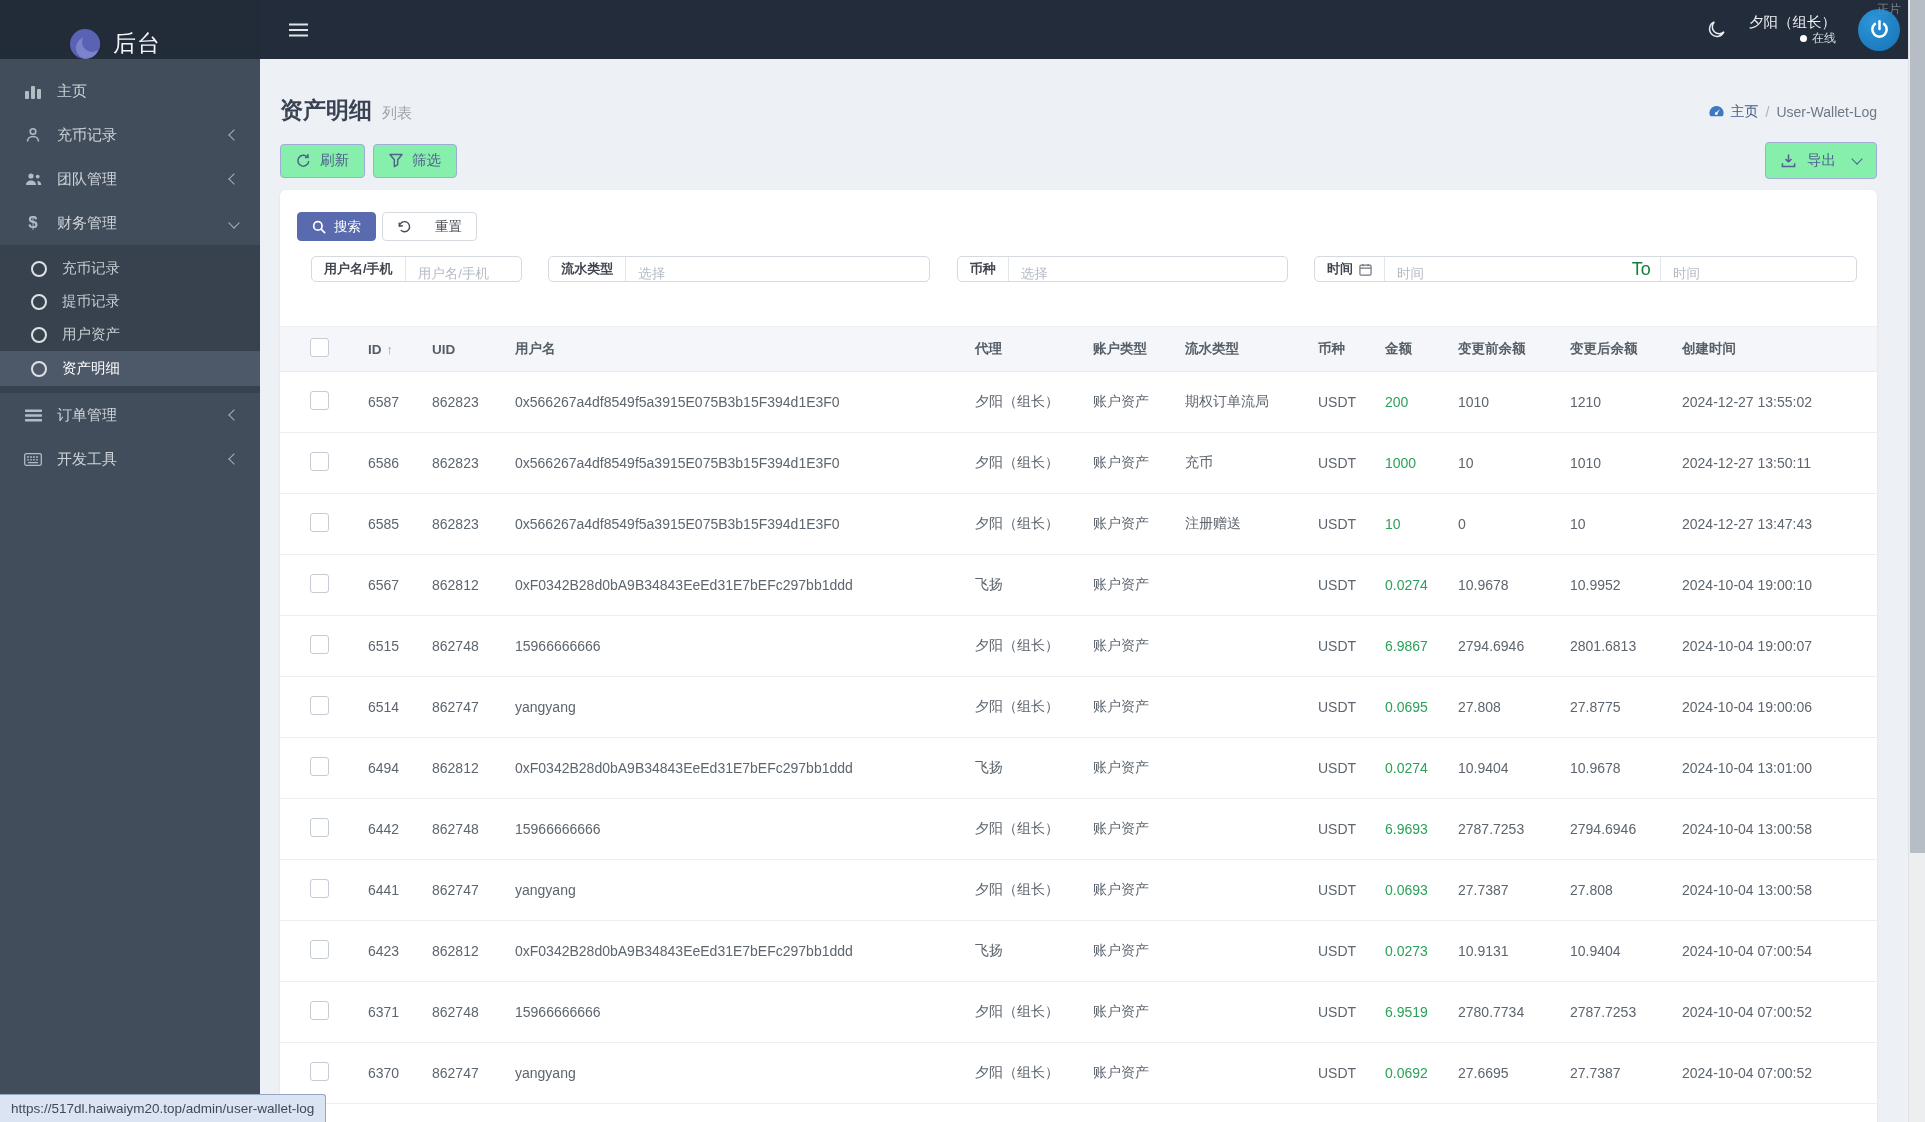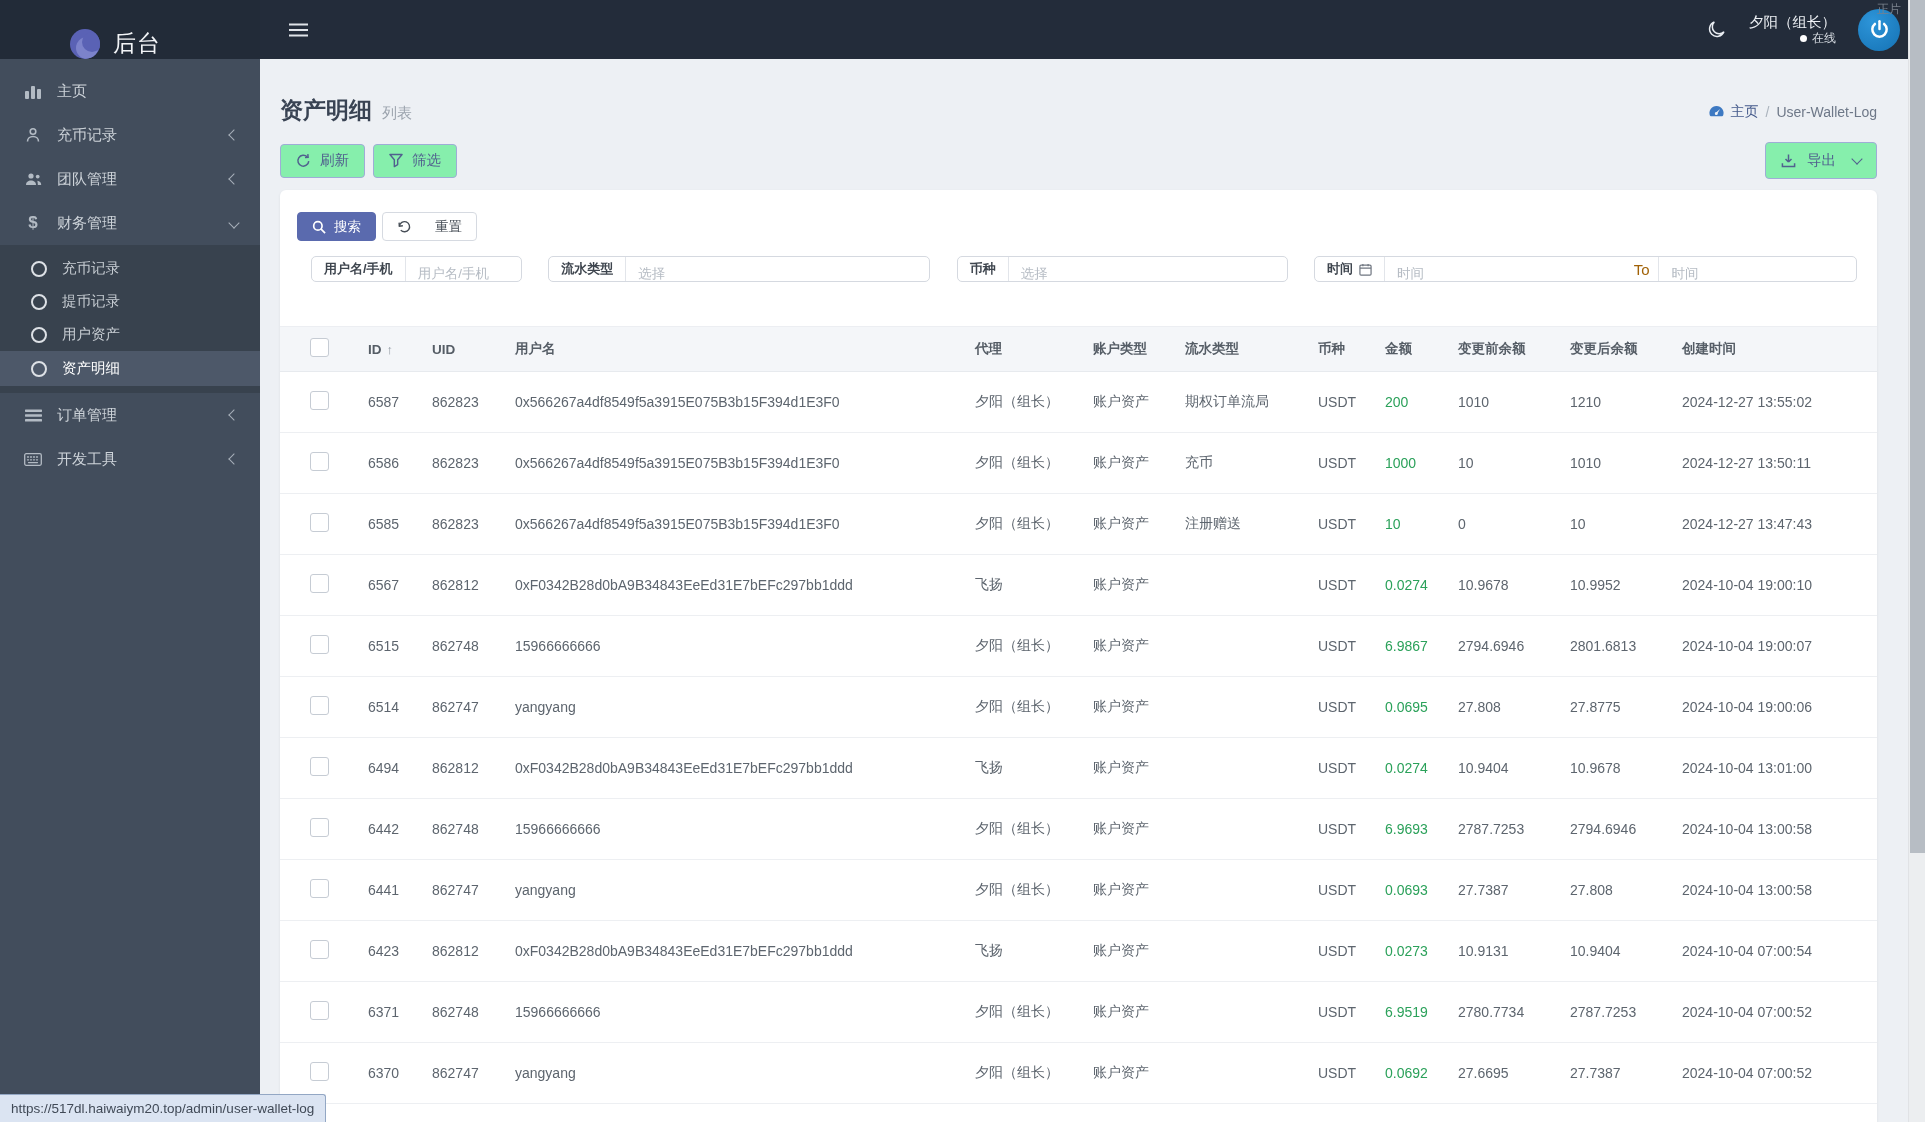--- a/index.html
+++ b/index.html
@@ -56,21 +56,21 @@
   .card{margin-top:11px;background:#fff;border-radius:6px;box-shadow:0 1px 3px rgba(40,50,70,.08);height:960px;overflow:hidden;}
   .search-row{padding:22px 12px 0 17px;display:flex;gap:6px;}
   .btn-primary{height:29px;padding:0 14px;background:#5a6aae;border:1px solid #5a6aae;border-radius:4px;color:#fff;font-size:13.5px;display:inline-flex;align-items:center;gap:8px;cursor:pointer;box-sizing:border-box;}
   .btn-reset{height:29px;padding:0 14px;background:#fff;border:1px solid #d6dae1;border-radius:4px;color:#454c55;font-size:13.5px;display:inline-flex;align-items:center;gap:24px;cursor:pointer;box-sizing:border-box;}
 
   .filter-row{margin:15px 20px 0 31px;display:flex;justify-content:space-between;}
   .fgroup{height:26px;border:1px solid #d5d9e0;border-radius:5px;display:flex;align-items:flex-end;background:#fff;box-sizing:border-box;}
   .flabel{padding:0 12px;font-size:13px;font-weight:bold;color:#3e454e;white-space:nowrap;display:flex;align-items:center;gap:6px;height:100%;border-right:1px solid #e2e5ea;}
   .fgroup input{border:0;outline:0;padding:0 12px;font-size:13.5px;color:#555c64;flex:1;min-width:0;background:transparent;}
   .fgroup input::placeholder{color:#b6bcc4;}
-  .fto{padding:0 9px;font-size:15px;color:#a16207;height:100%;display:flex;align-items:center;border-right:1px solid #e2e5ea;}
+  .fto{padding:0 9px;font-size:18px;color:#15803d;height:100%;display:flex;align-items:center;border-right:1px solid #e2e5ea;}
   .g-user{width:211px;} .g-flow{width:382px;} .g-coin{width:331px;} .g-time{width:543px;}
   .g-time .in-start{flex:1.25;} .g-time .in-end{flex:1;}
 
   .table-wrap{margin-top:44px;}
   table{width:100%;border-collapse:collapse;table-layout:fixed;}
   thead tr{background:#f4f6f9;height:45px;}
   th{font-size:13.5px;color:#555d66;font-weight:700;text-align:left;border-top:1px solid #eceef2;border-bottom:1px solid #e7eaee;padding:0;}
   .sort-arrow{color:#8d959f;font-weight:400;margin-left:5px;font-size:13px;}
   tbody tr{height:61px;border-bottom:1px solid #edeff2;}
   td{font-size:14px;color:#5d656e;padding:0;overflow:hidden;white-space:nowrap;}

